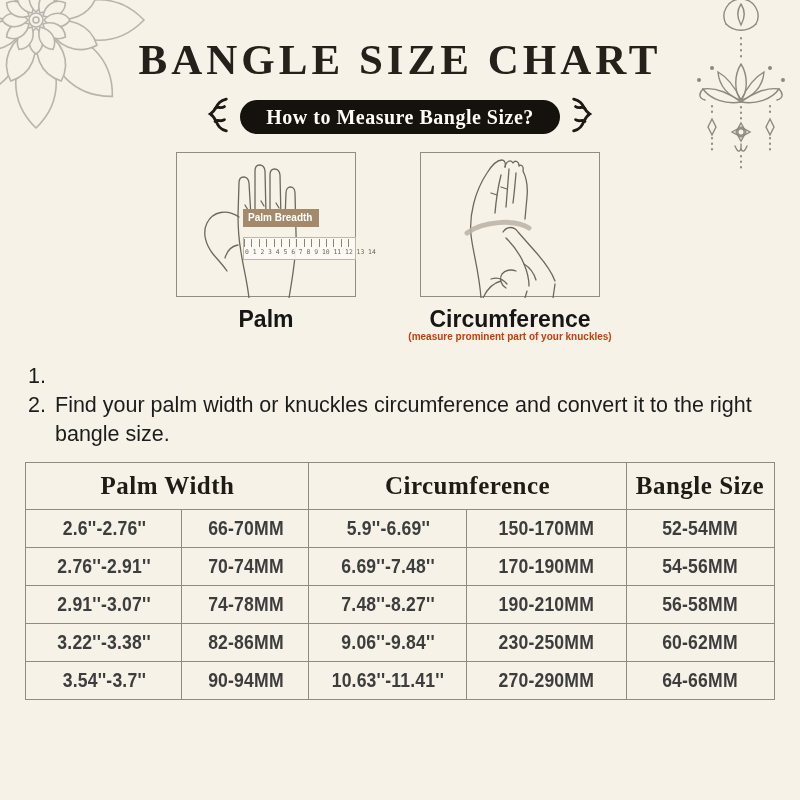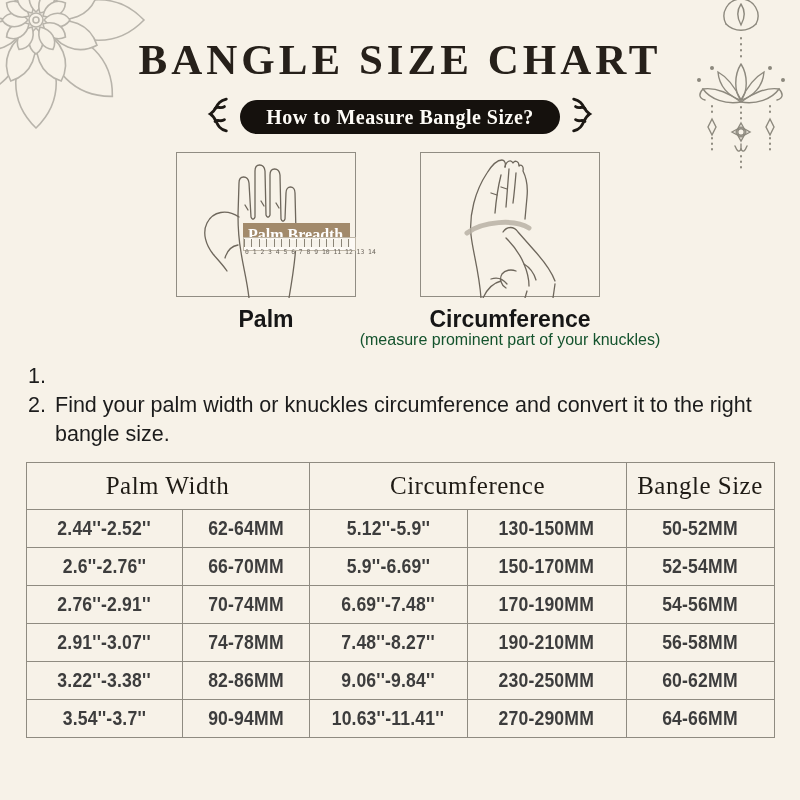--- a/index.html
+++ b/index.html
@@ -47,63 +47,63 @@
   .figs { margin-top:18px; display:flex; justify-content:center; gap:64px; transform:translateX(-12px); }
   .fig { width:180px; position:relative; display:flex; flex-direction:column; align-items:center; }
   .fig-box {
     width:180px; height:145px;
     border:1px solid #918d83;
     position:relative;
     background:#f7f2e8;
   }
   .fig-box svg { position:absolute; left:0; top:0; }
   .ruler {
-    position:absolute; left:66px; top:84px; width:113px; height:14px;
+    position:absolute; left:66px; top:84px; width:113px; height:23px;
     background:rgba(253,251,245,0.92);
     border:1px solid #beb6a7;
   }
   .ruler-ticks {
     height:8px; margin-top:1px;
     background:repeating-linear-gradient(to right, #8a8476 0 1px, transparent 1px 7.45px);
   }
   .ruler-numbers {
     font-family:"DejaVu Sans Mono", monospace;
     font-size:6.4px; line-height:10px;
     color:#6b655c; white-space:nowrap; text-align:left; padding-left:1px;
   }
   .palm-label {
-    position:absolute; left:66px; top:70px;
+    position:absolute; left:66px; top:56px;
     background:#a28a6b; color:#ffffff;
-    font-size:16px; font-weight:700; line-height:1;
-    padding:4px 7px 4px 5px; white-space:nowrap;font-family:Liberation Serif, serif;
+    font-size:10px; font-weight:700; line-height:1;
+    padding:4px 7px 4px 5px; white-space:nowrap;
   }
   .fig-caption { margin-top:10px; font-size:23px; font-weight:700; color:#161616; line-height:1.1; }
   .fig-note {
     position:absolute; top:179px; left:50%; transform:translateX(-50%);
-    font-size:16px; font-weight:400; color:#14532d; white-space:nowrap;
+    font-size:10px; font-weight:700; color:#c2410c; white-space:nowrap;
   }
 
   
   .instructions { margin:30px 0 0 28px; width:744px; }
   .inst-line { display:flex; font-size:21.5px; font-weight:500; color:#1c1c1c; line-height:29px; }
   .inst-num { width:27px; flex:none; }
   .inst-text { max-width:700px; }
 
   
   table.size-table {
     border-collapse:collapse; table-layout:fixed;
     width:748px; margin:13px auto 0;
   }
   .size-table th, .size-table td {
     border:1px solid #8f8b81; text-align:center; vertical-align:middle; padding:0;
   }
   .size-table th {
     height:47px;
     font-family:"Liberation Serif", serif;
-    font-size:25px; font-weight:400; color:#1f1b15; letter-spacing:0.5px;
+    font-size:25px; font-weight:700; color:#1f1b15; letter-spacing:0.5px;
   }
   .size-table td { height:38px; }
   .cell {
     display:inline-block; transform:scaleX(0.88); white-space:nowrap;
     font-size:20px; font-weight:700; color:#3d3d3d; letter-spacing:0.2px;
   }
 </style>
 </head>
 <body>
 
@@ -278,27 +278,20 @@
     </colgroup>
     <thead>
       <tr>
         <th colspan="2">Palm Width</th>
         <th colspan="2">Circumference</th>
         <th>Bangle Size</th>
       </tr>
     </thead>
     <tbody>
       <tr>
-        <td><span class="cell">2.44''-2.52''</span></td>
-        <td><span class="cell">62-64MM</span></td>
-        <td><span class="cell">5.12''-5.9''</span></td>
-        <td><span class="cell">130-150MM</span></td>
-        <td><span class="cell">50-52MM</span></td>
-      </tr>
-      <tr>
         <td><span class="cell">2.6''-2.76''</span></td>
         <td><span class="cell">66-70MM</span></td>
         <td><span class="cell">5.9''-6.69''</span></td>
         <td><span class="cell">150-170MM</span></td>
         <td><span class="cell">52-54MM</span></td>
       </tr>
       <tr>
         <td><span class="cell">2.76''-2.91''</span></td>
         <td><span class="cell">70-74MM</span></td>
         <td><span class="cell">6.69''-7.48''</span></td>

